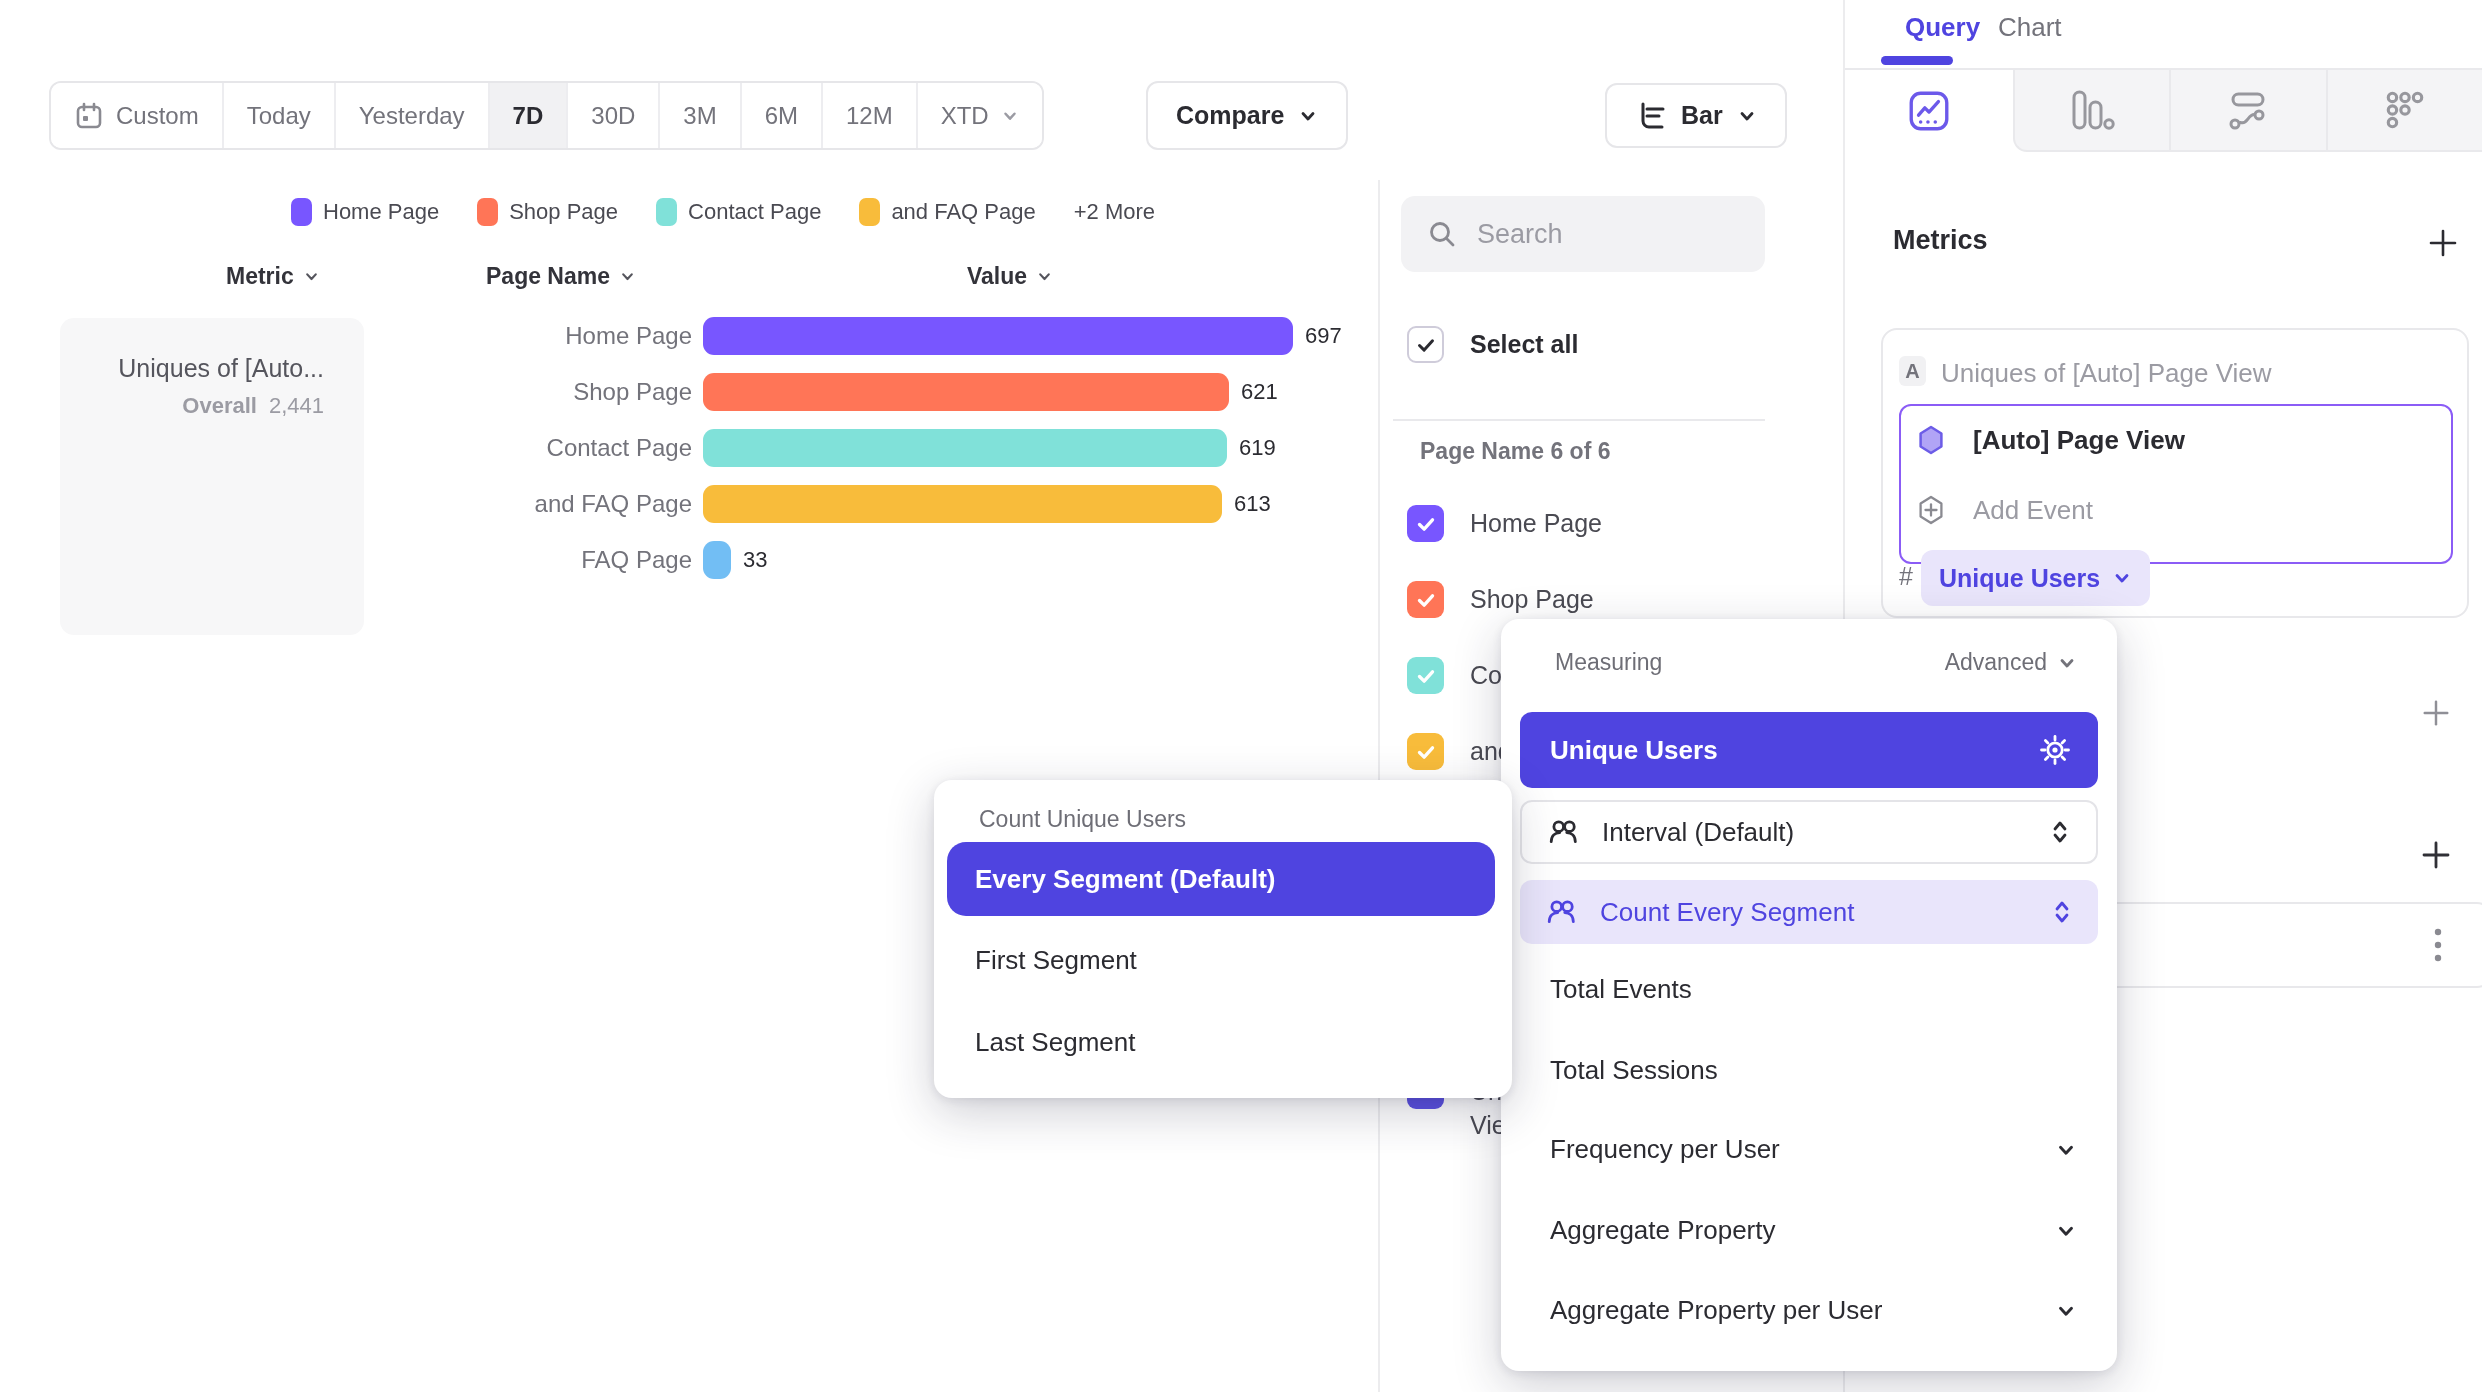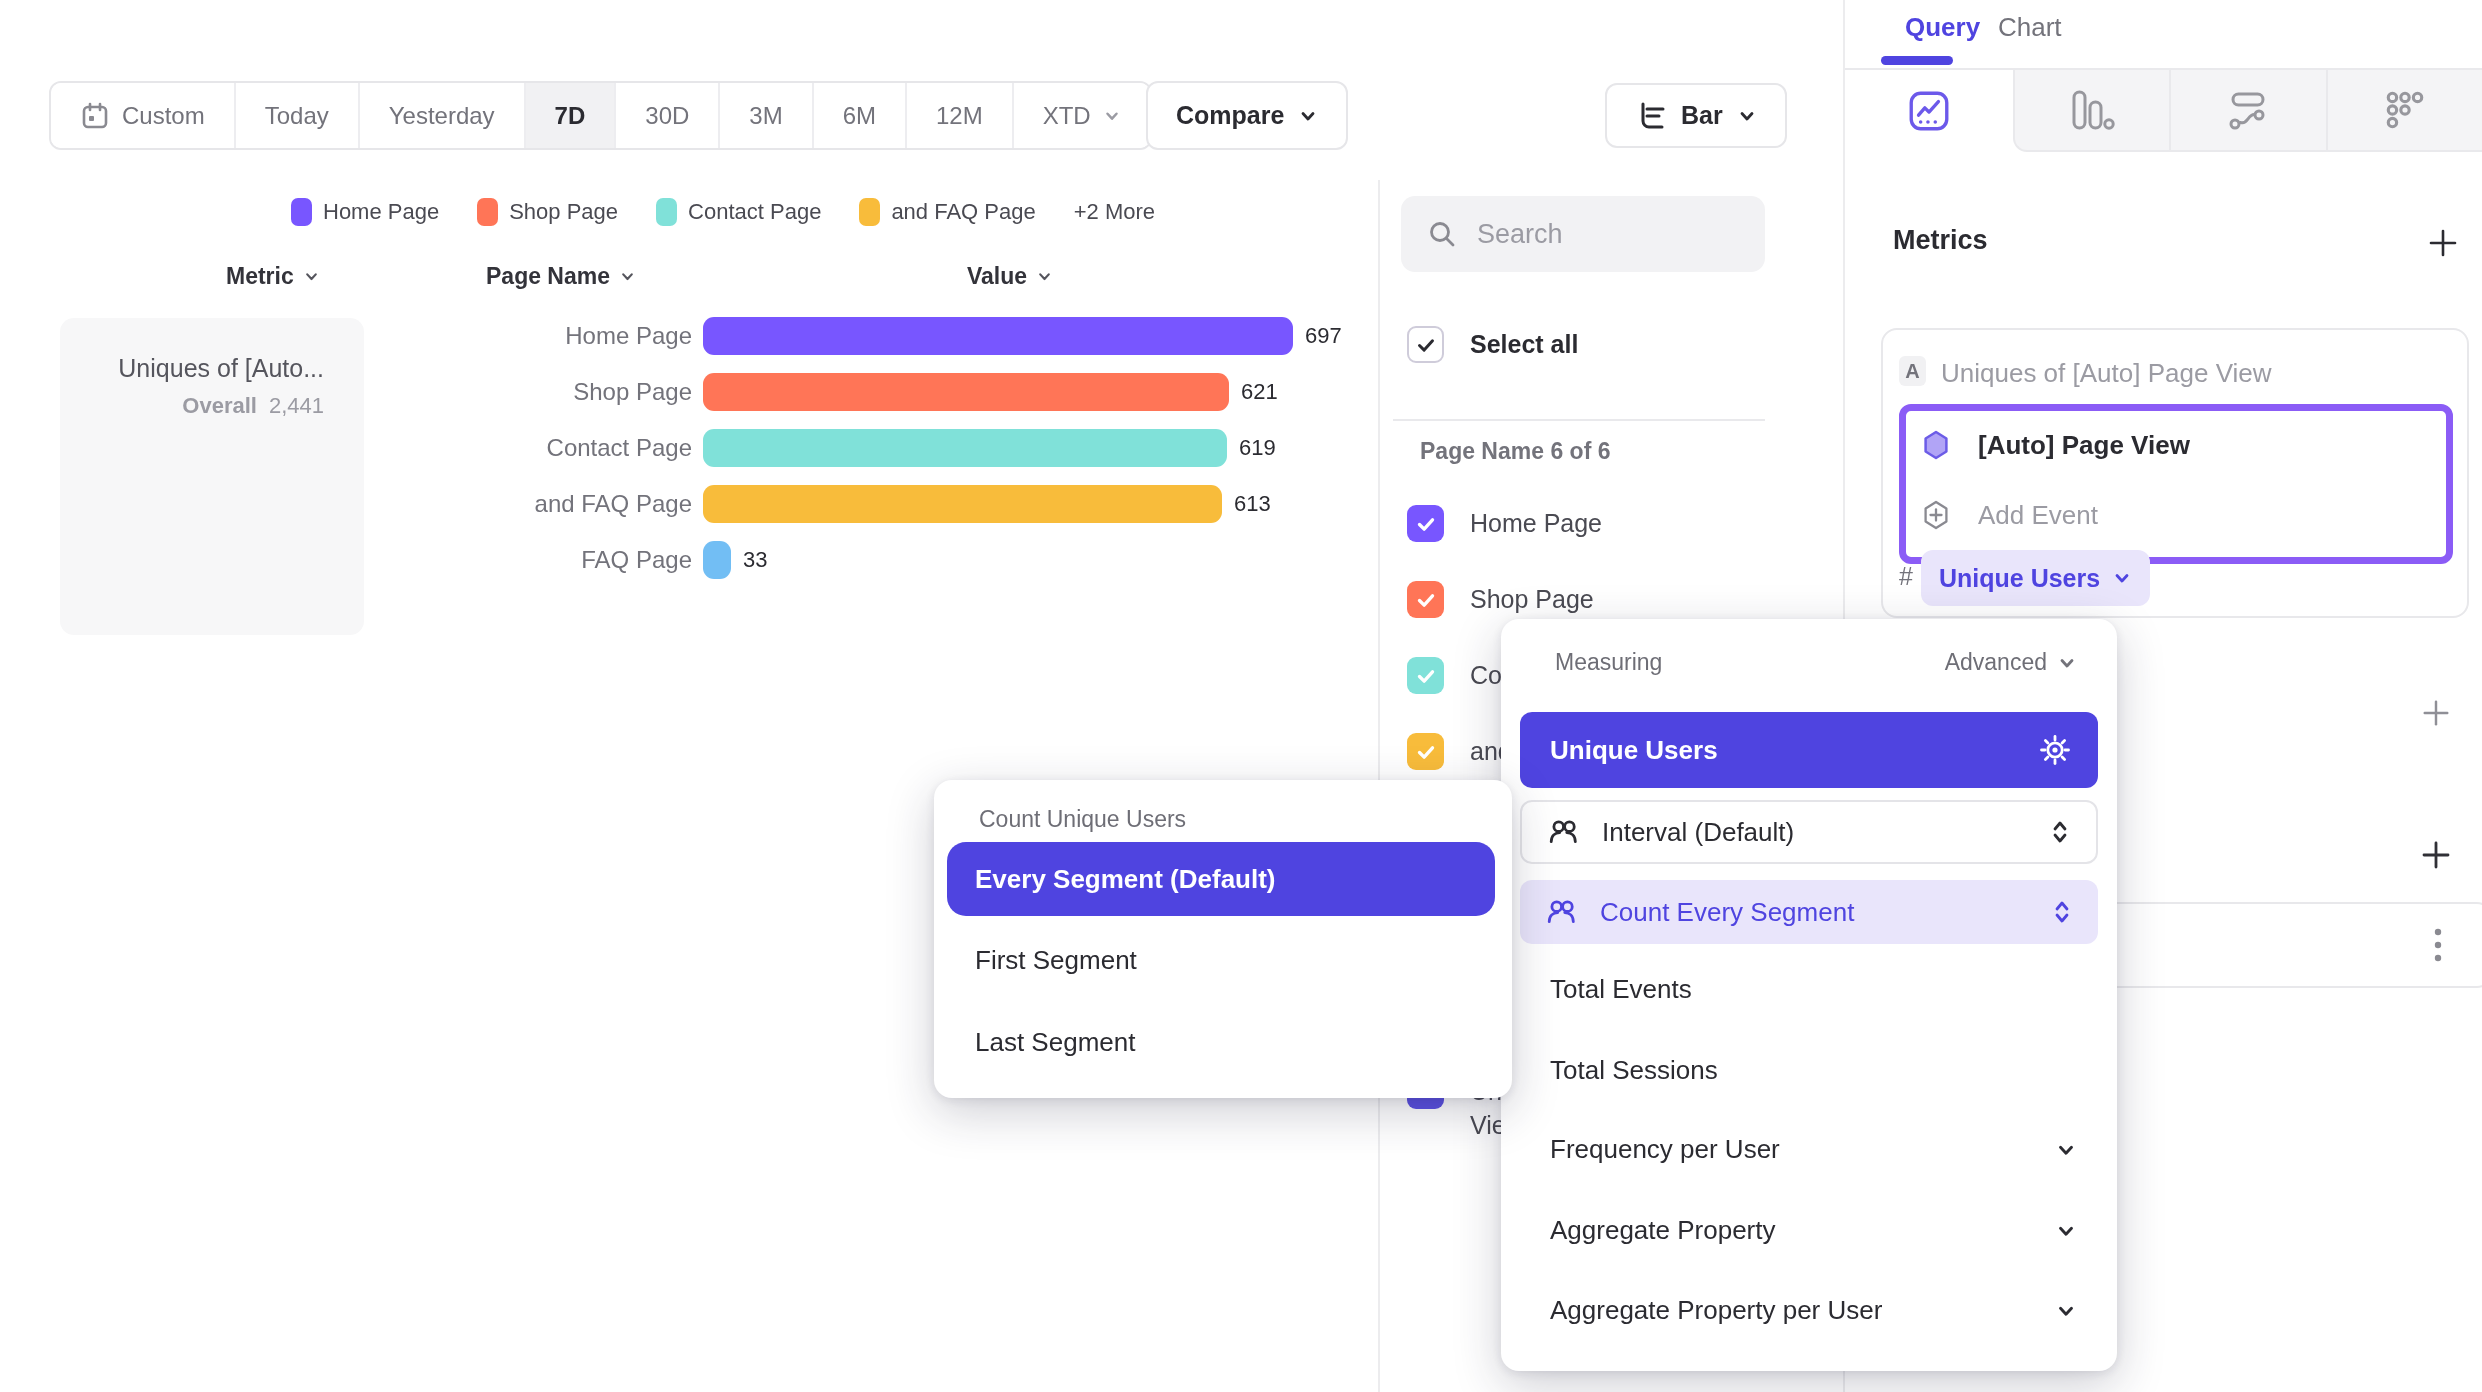--- a/index.html
+++ b/index.html
@@ -3,21 +3,21 @@
 <meta charset="utf-8">
 <style>
   html,body{margin:0;padding:0;background:#fff;}
   .screen{position:relative;width:2482px;height:1392px;background:#fff;overflow:hidden;
           font-family:"Liberation Sans",sans-serif;color:#2b2b31;}
   svg{display:block;}
   .vdiv{position:absolute;background:#ececee;width:2px;}
   
   .date-toolbar{position:absolute;left:49px;top:81px;height:69px;display:flex;align-items:stretch;
       border:2px solid #e6e6e9;border-radius:12px;overflow:hidden;background:#fff;box-sizing:border-box;}
-  .date-btn{display:flex;align-items:center;gap:12px;padding:0 29px;font-size:24px;color:#73737b;
+  .date-btn{display:flex;align-items:center;gap:12px;padding:0 23px;font-size:24px;color:#73737b;
       background:#fff;border:none;border-right:2px solid #ededf0;cursor:pointer;font-family:inherit;}
   .date-btn:last-child{border-right:none;}
   .date-btn.active{background:#f1f1f3;color:#2b2b31;font-weight:bold;}
   .pill-btn{position:absolute;height:69px;display:flex;align-items:center;gap:14px;
       border:2px solid #e6e6e9;border-radius:12px;background:#fff;padding:0 28px;
       font-size:25px;font-weight:bold;color:#2b2b31;box-sizing:border-box;cursor:pointer;font-family:inherit;}
   .compare-btn{left:1146px;top:81px;}
   .bar-btn{left:1605px;top:83px;height:65px;}
   
   .legend{position:absolute;left:291px;top:198px;display:flex;align-items:center;gap:38px;}
@@ -81,21 +81,21 @@
       border-top:2px solid #e9e9ec;border-bottom:2px solid #e9e9ec;border-left:2px solid #e9e9ec;
       box-sizing:border-box;cursor:pointer;}
   .tile.first{background:#fff;border-left:none;border-bottom:none;flex:0 0 168px;}
   .tile.second{border-bottom-left-radius:14px;}
   .metrics-head{position:absolute;left:1893px;top:225px;font-size:27px;font-weight:bold;color:#2b2b31;}
   .qcard{position:absolute;left:1881px;top:328px;width:588px;height:290px;border:2px solid #e8e8eb;
       border-radius:16px;background:#fff;box-sizing:border-box;}
   .abadge{position:absolute;left:16px;top:26px;width:27px;height:30px;background:#f1f1f3;border-radius:6px;
       display:flex;align-items:center;justify-content:center;font-size:20px;font-weight:bold;color:#73737b;}
   .qcard-title{position:absolute;left:58px;top:28px;font-size:26px;color:#9b9ba3;}
-  .event-card{position:absolute;left:16px;top:74px;width:554px;height:160px;border:7px solid #8b5cf6;
+  .event-card{position:absolute;left:16px;top:74px;width:554px;height:160px;border:2px solid #8b5cf6;
       border-radius:12px;box-sizing:border-box;}
   .ev-row{position:absolute;left:14px;display:flex;align-items:center;gap:26px;cursor:pointer;}
   .ev-label{font-size:26px;font-weight:bold;color:#2b2b31;}
   .ev-add{font-size:26px;color:#9b9ba3;}
   .hash{position:absolute;left:16px;top:232px;font-size:25px;color:#73737b;}
   .measure-pill{position:absolute;left:38px;top:220px;height:56px;border-radius:12px;background:#e9e5fb;
       display:flex;align-items:center;gap:12px;padding:0 18px;font-size:25px;font-weight:bold;color:#4f44e0;cursor:pointer;}
   .plus-btn{position:absolute;cursor:pointer;}
   .bottom-card{position:absolute;left:1893px;top:902px;width:600px;height:86px;border:2px solid #e8e8eb;
       border-radius:16px;box-sizing:border-box;background:#fff;}

